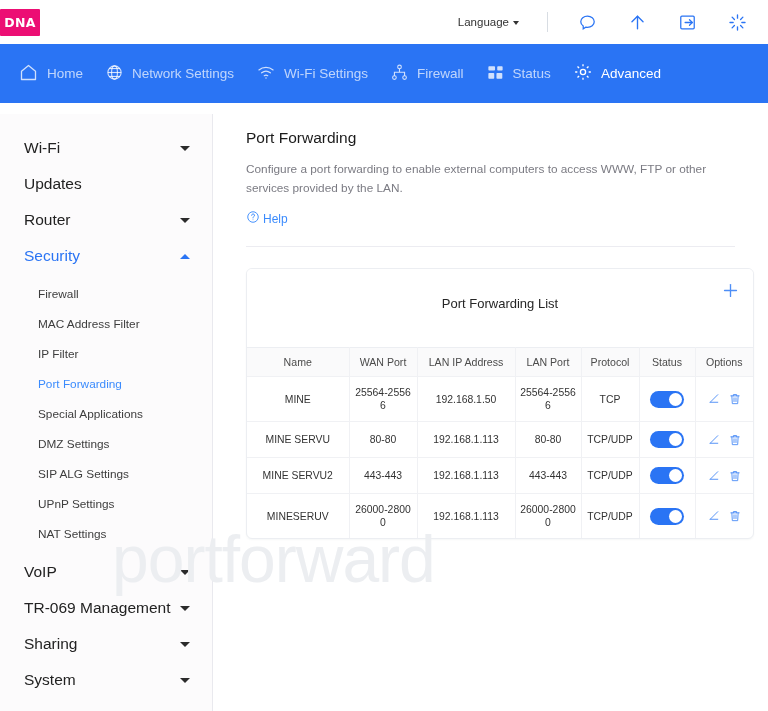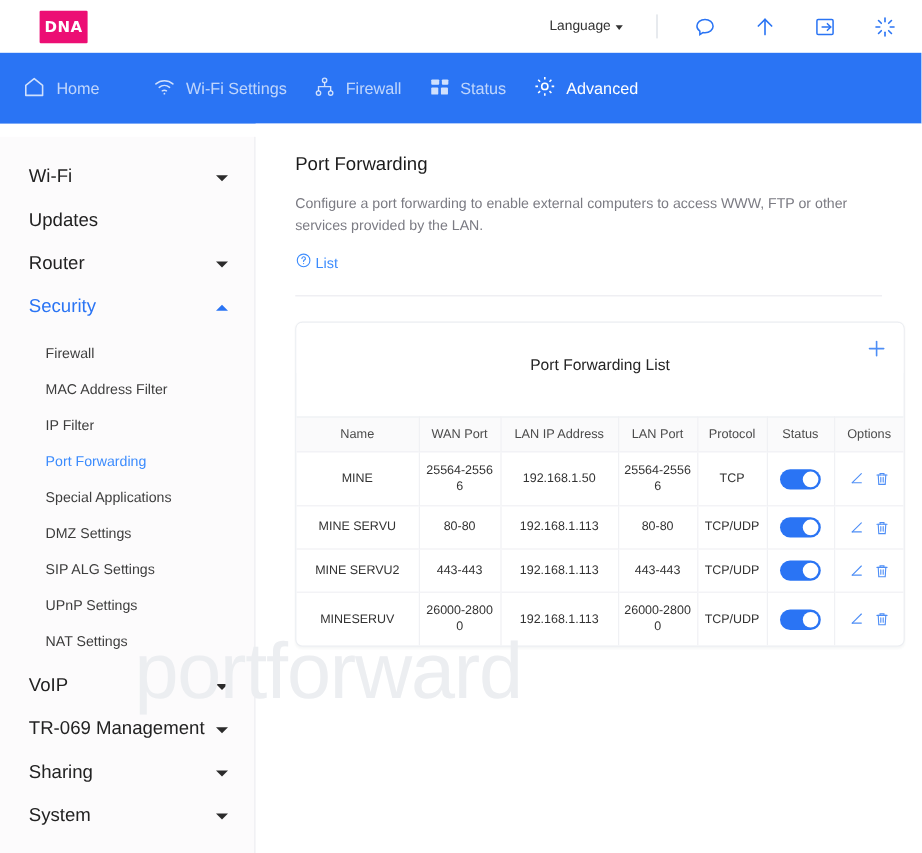--- a/index.html
+++ b/index.html
@@ -10,21 +10,21 @@
     overflow: hidden;
   }
   #app { position: relative; width: 768px; height: 711px; background: #fff; }
 
   
   .topbar {
     position: absolute; top: 0; left: 0; width: 768px; height: 44px;
     background: #fff; display: flex; align-items: center;
   }
   .logo {
-    margin-left: 33px; width: 40px; height: 27px;
+    margin-left: 0; width: 40px; height: 27px;
     background: #ec0e74; border-radius: 1px;
     display: flex; align-items: center; justify-content: center;
   }
   .logo-text {
     color: #fff; font-size: 12.5px; font-weight: bold;
     letter-spacing: .4px; font-family: "DejaVu Sans", sans-serif;
   }
   .topbar-right {
     margin-left: auto; margin-right: 14px;
     display: flex; align-items: center; gap: 16px;
@@ -204,20 +204,32 @@
     <div class="nav-pad"></div>
     <div class="navitem">
       <span>
         <svg width="21" height="21" viewBox="0 0 24 24" fill="none" stroke="rgba(255,255,255,.78)" stroke-width="1.5" stroke-linejoin="round">
           <path d="M4 10.5 12 4l8 6.5V20H4z"></path>
         </svg>
       </span>
       <span class="nlabel">Home</span>
     </div>
     <div class="nav-sp"></div>
+    <div class="navitem">
+      <span>
+        <svg width="19" height="19" viewBox="0 0 24 24" fill="none" stroke="rgba(255,255,255,.78)" stroke-width="1.4">
+          <circle cx="12" cy="12" r="8.4"></circle>
+            <ellipse cx="12" cy="12" rx="3.7" ry="8.4"></ellipse>
+          <line x1="3.6" y1="12" x2="20.4" y2="12"></line>
+            <line x1="5" y1="7" x2="19" y2="7"></line>
+            <line x1="5" y1="17" x2="19" y2="17"></line>
+        </svg>
+      </span>
+      <span class="nlabel">Network Settings</span>
+    </div>
     <div class="nav-sp"></div>
     <div class="navitem">
       <span>
         <svg width="20" height="20" viewBox="0 0 24 24" fill="none" stroke="rgba(255,255,255,.78)" stroke-width="1.5" stroke-linecap="round">
           <path d="M3.5 9.5a13 13 0 0 1 17 0"></path>
             <path d="M6.8 13a8.4 8.4 0 0 1 10.4 0"></path>
           <path d="M9.9 16.4a4 4 0 0 1 4.2 0"></path>
             <circle cx="12" cy="19.3" r=".9" fill="rgba(255,255,255,.78)" stroke="none"></circle>
         </svg>
       </span>
@@ -334,21 +346,21 @@
     <div class="page-title">Port Forwarding</div>
     <div class="page-desc">Configure a port forwarding to enable external computers to access WWW, FTP or other services provided by the LAN.</div>
     <div class="help-row">
       <span>
         <svg width="14" height="14" viewBox="0 0 24 24" fill="none" stroke="#3b8bfd" stroke-width="1.6">
           <circle cx="12" cy="12" r="9"></circle>
           <path d="M9.6 9.2a2.5 2.5 0 1 1 3.3 2.4c-.6.3-.9.8-.9 1.5v.5" stroke-linecap="round"></path>
           <circle cx="12" cy="16.6" r=".85" fill="#3b8bfd" stroke="none"></circle>
         </svg>
       </span>
-      <span>List</span>
+      <span>Help</span>
     </div>
     <div class="hr-sep"></div>
 
     <div class="card">
       <div class="card-head">
         <span class="card-title">Port Forwarding List</span>
         <span class="add-btn">
           <svg width="19" height="19" viewBox="0 0 24 24" stroke="#4e8ef6" stroke-width="1.7" stroke-linecap="round">
             <line x1="12" y1="4.5" x2="12" y2="19.5"></line>
               <line x1="4.5" y1="12" x2="19.5" y2="12"></line>

